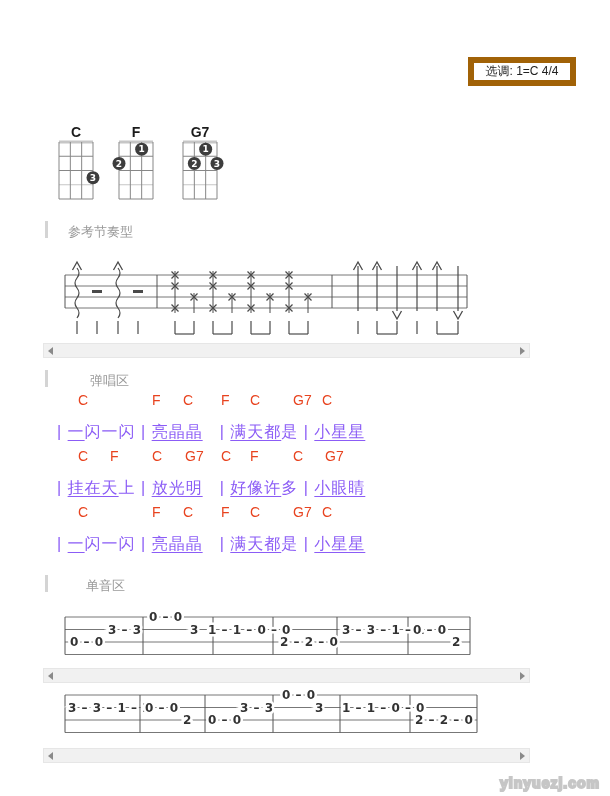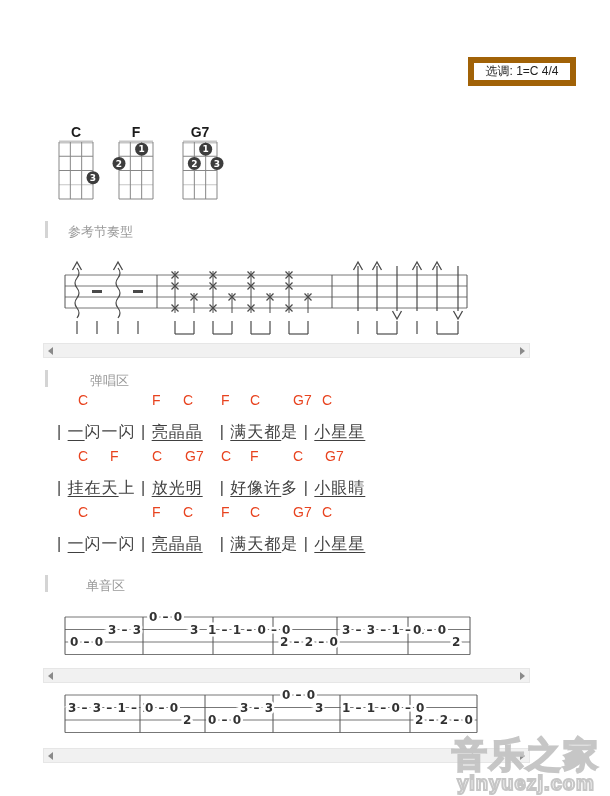--- a/index.html
+++ b/index.html
@@ -8,31 +8,31 @@
   .abs{position:absolute;}
   .title{left:58px;top:28px;font-size:23px;font-weight:bold;color:#1b1b1b;letter-spacing:1px;}
   .key-badge{left:468px;top:57px;width:96px;height:17px;border:6px solid #a16207;
              font-size:12px;color:#222;text-align:center;line-height:17px;}
   .credits{left:58px;top:83px;font-size:15px;color:#222;}
   .credits .rlab{color:#e8431f;font-size:12px;}
   .credits .name{margin-right:14px;}
   .sec-head{font-size:13px;color:#999;}
   .sec-bar{width:3px;background:#d4d4d4;}
   .chord-line span{position:absolute;font-size:14px;color:#e8431f;}
-  .lyric-line{font-size:16px;color:#404040;letter-spacing:1px;white-space:pre;}
+  .lyric-line{font-size:16px;color:#8b5cf6;letter-spacing:1px;white-space:pre;}
   .lyric-line .u{text-decoration:underline;text-underline-offset:3px;}
   .hscroll{height:15px;background:#f1f1f1;border:1px solid #e6e6e6;box-sizing:border-box;
            display:flex;align-items:center;justify-content:space-between;padding:0 4px;}
   .arr{width:0;height:0;display:block;}
   .arr-left{border-top:4px solid transparent;border-bottom:4px solid transparent;border-right:5px solid #8a8a8a;}
   .arr-right{border-top:4px solid transparent;border-bottom:4px solid transparent;border-left:5px solid #8a8a8a;}
   .watermark{right:10px;bottom:2px;text-align:center;opacity:.95;z-index:5;font-weight:bold;
              color:#fff;-webkit-text-stroke:2px #c3c3c3;text-shadow:0 0 1px #cfcfcf;}
   .watermark .wm1{font-size:35px;letter-spacing:2px;line-height:34px;}
-  .watermark .wm2{font-size:20px;line-height:22px;letter-spacing:1px;text-align:center;}
+  .watermark .wm2{font-size:14px;line-height:22px;letter-spacing:1px;text-align:center;}
   svg text{font-family:"DejaVu Sans","Liberation Sans",sans-serif;}
 </style>
 </head>
 <body>
 
 <div class="page">
 
 
   <div class="abs key-badge">选调: 1=C 4/4</div>
 
@@ -276,17 +276,16 @@
       <text x="342" y="23.7" font-size="12" font-weight="bold" fill="#333" stroke="#fff" stroke-width="5" paint-order="stroke" letter-spacing="0.5">1 – 1 – 0 – 0</text>
       <text x="415" y="36.2" font-size="12" font-weight="bold" fill="#333" stroke="#fff" stroke-width="5" paint-order="stroke" letter-spacing="0.5">2 – 2 – 0</text>
     </svg>
 
   <div class="abs hscroll" style="left:43px;top:748px;width:487px;">
     <span class="arr arr-left"></span>
     <span class="arr arr-right"></span>
   </div>
 
   <div class="abs watermark">
-    <div class="wm1">音乐之家</div>
     <div class="wm2">yinyuezj.com</div>
   </div>
 
 </div>
 
 </body></html>

